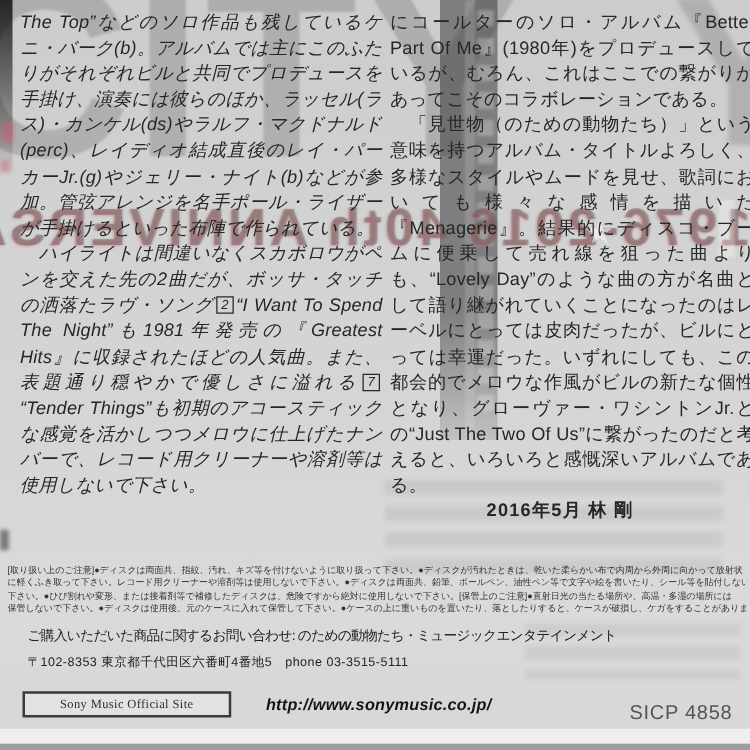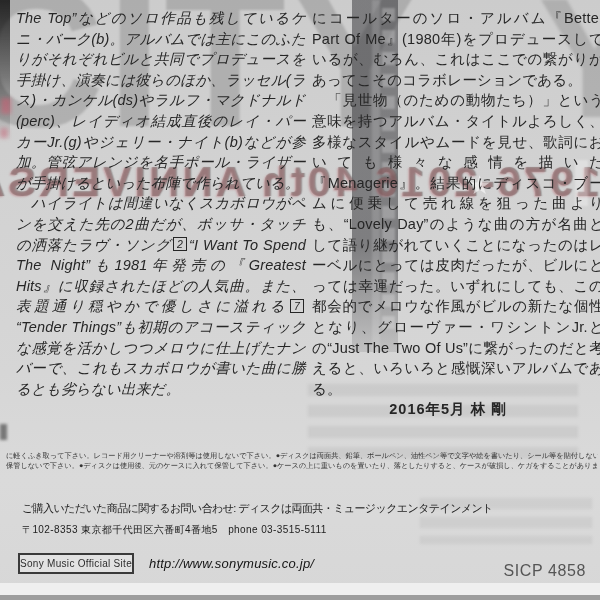--- a/index.html
+++ b/index.html
@@ -93,25 +93,26 @@
     position:absolute;left:22px;top:501px;z-index:2;color:#222;
   }
   .contact-1{font-size:11px;letter-spacing:-0.6px;margin-bottom:6.5px;}
   .contact-2{font-size:10px;letter-spacing:0.4px;}
   .footer-row{
     position:absolute;left:18px;top:546px;width:568px;z-index:2;
     display:flex;align-items:center;
   }
   .site-box{
     border:2px solid #3a3a3a;background:rgba(255,255,255,0.25);
-    font-size:10px;color:#2e2e2e;padding:3px 0;letter-spacing:0.3px;
+    font-size:10px;color:#2e2e2e;padding:3px 28px;letter-spacing:0.3px;
     white-space:nowrap;
+    font-family:Liberation Serif, serif;
   }
   .site-url{
-    margin-left:15px;font-weight:normal;font-style:italic;
+    margin-left:28px;font-weight:bold;font-style:italic;
     font-size:13px;color:#141414;letter-spacing:0.2px;white-space:nowrap;
   }
   .catalog-no{
     margin-left:auto;align-self:flex-start;margin-top:16px;
     font-size:16px;color:#555;letter-spacing:0.6px;white-space:nowrap;
   }
   .bottom-white{position:absolute;left:0;top:583px;width:600px;height:12px;background:#efefef;z-index:4;}
   .bottom-gray{position:absolute;left:0;top:595px;width:600px;height:5px;background:#9d9d9d;z-index:4;}
 </style>
 </head>
@@ -130,36 +131,38 @@
   <div class="band-bar"></div>
   <div class="edge-left"></div>
   <div class="speck-pink1"></div>
   <div class="speck-pink2"></div>
   <div class="speck-dark"></div>
   <div class="ghost-a"></div>
   <div class="ghost-b"></div>
 
   <div class="col col-left">
     <p><span>The Top”などのソロ作品も残しているケニ・バーク(b)。アルバムでは主にこのふたりがそれぞれビルと共同でプロデュースを手掛け、演奏には彼らのほか、ラッセル(ラス)・カンケル(ds)やラルフ・マクドナルド(perc)、レイディオ結成直後のレイ・パーカーJr.(g)やジェリー・ナイト(b)などが参加。管弦アレンジを名手ポール・ライザーが手掛けるといった布陣で作られている。</span></p>
-    <p><span>　ハイライトは間違いなくスカボロウがペンを交えた先の2曲だが、ボッサ・タッチの洒落たラヴ・ソング</span><span class="boxed">2</span><span>“I Want To Spend The Night”も1981年発売の『Greatest Hits』に収録されたほどの人気曲。また、表題通り穏やかで優しさに溢れる</span><span class="boxed">7</span><span>“Tender Things”も初期のアコースティックな感覚を活かしつつメロウに仕上げたナンバーで、これもスカボロウが書いた曲に勝るとも劣らない出来だ。</span></p>
+    <p><span>　ハイライトは間違いなくスカボロウがペンを交えた先の2曲だが、ボッサ・タッチの洒落たラヴ・ソング</span><span class="boxed">2</span><span>“I Want To Spend The Night”も1981年発売の『Greatest Hits』に収録されたほどの人気曲。また、表題通り穏やかで優しさに溢れる</span><span class="boxed">7</span><span>“Tender Things”も初期のアコースティックな感覚を活かしつつメロウに仕上げたナンバーで、レコード用クリーナーや溶剤等は使用しないで下さい。</span></p>
   </div>
 
   <div class="col col-right">
     <p><span>にコールターのソロ・アルバム『Better Part Of Me』(1980年)をプロデュースしているが、むろん、これはここでの繋がりがあってこそのコラボレーションである。</span></p>
     <p><span>　「見世物（のための動物たち）」という意味を持つアルバム・タイトルよろしく、多様なスタイルやムードを見せ、歌詞においても様々な感情を描いた『Menagerie』。結果的にディスコ・ブームに便乗して売れ線を狙った曲よりも、“Lovely Day”のような曲の方が名曲として語り継がれていくことになったのはレーベルにとっては皮肉だったが、ビルにとっては幸運だった。いずれにしても、この都会的でメロウな作風がビルの新たな個性となり、グローヴァー・ワシントンJr.との“Just The Two Of Us”に繋がったのだと考えると、いろいろと感慨深いアルバムである。</span></p>
     <p class="byline">2016年5月 林 剛</p>
   </div>
 
   <div class="notice">
+    <div>[取り扱い上のご注意]●ディスクは両面共、指紋、汚れ、キズ等を付けないように取り扱って下さい。●ディスクが汚れたときは、乾いた柔らかい布で内周から外周に向かって放射状</div>
     <div>に軽くふき取って下さい。レコード用クリーナーや溶剤等は使用しないで下さい。●ディスクは両面共、鉛筆、ボールペン、油性ペン等で文字や絵を書いたり、シール等を貼付しないで</div>
+    <div>下さい。●ひび割れや変形、または接着剤等で補修したディスクは、危険ですから絶対に使用しないで下さい。[保管上のご注意]●直射日光の当たる場所や、高温・多湿の場所には</div>
     <div>保管しないで下さい。●ディスクは使用後、元のケースに入れて保管して下さい。●ケースの上に重いものを置いたり、落としたりすると、ケースが破損し、ケガをすることがあります。</div>
   </div>
 
   <div class="contact">
-    <div class="contact-1">ご購入いただいた商品に関するお問い合わせ: ディスクは両面共・ミュージックエンタテインメント</div>
+    <div class="contact-1">ご購入いただいた商品に関するお問い合わせ: のための動物たち・ミュージックエンタテインメント</div>
     <div class="contact-2">〒102-8353 東京都千代田区六番町4番地5　phone 03-3515-5111</div>
   </div>
 
   <div class="footer-row">
     <span class="site-box">Sony Music Official Site</span>
     <span class="site-url">http://www.sonymusic.co.jp/</span>
     <span class="catalog-no">SICP 4858</span>
   </div>
 
   <div class="bottom-white"></div>

